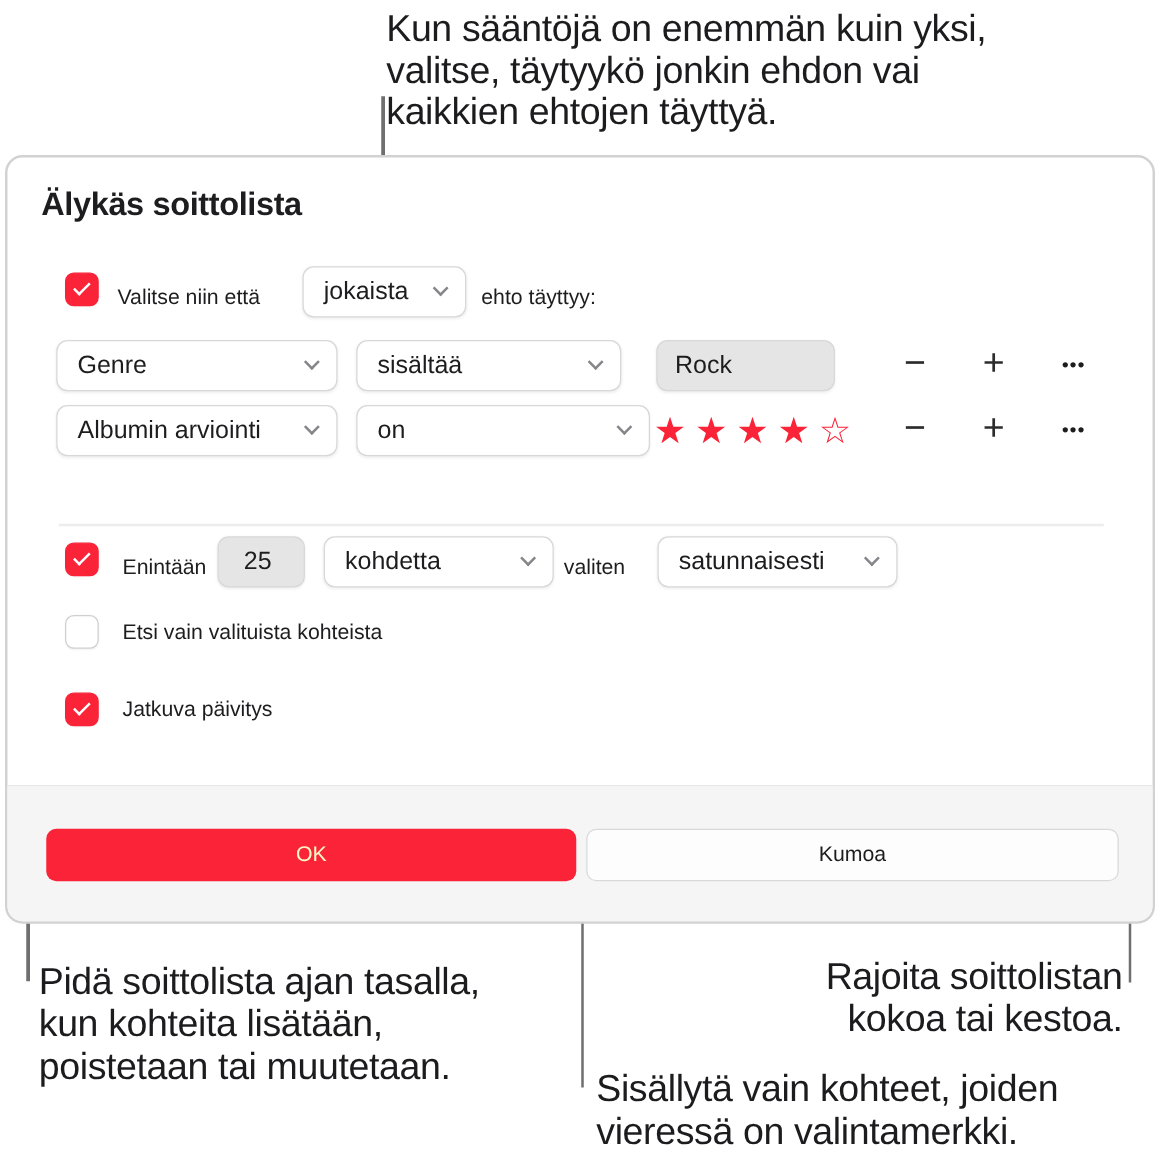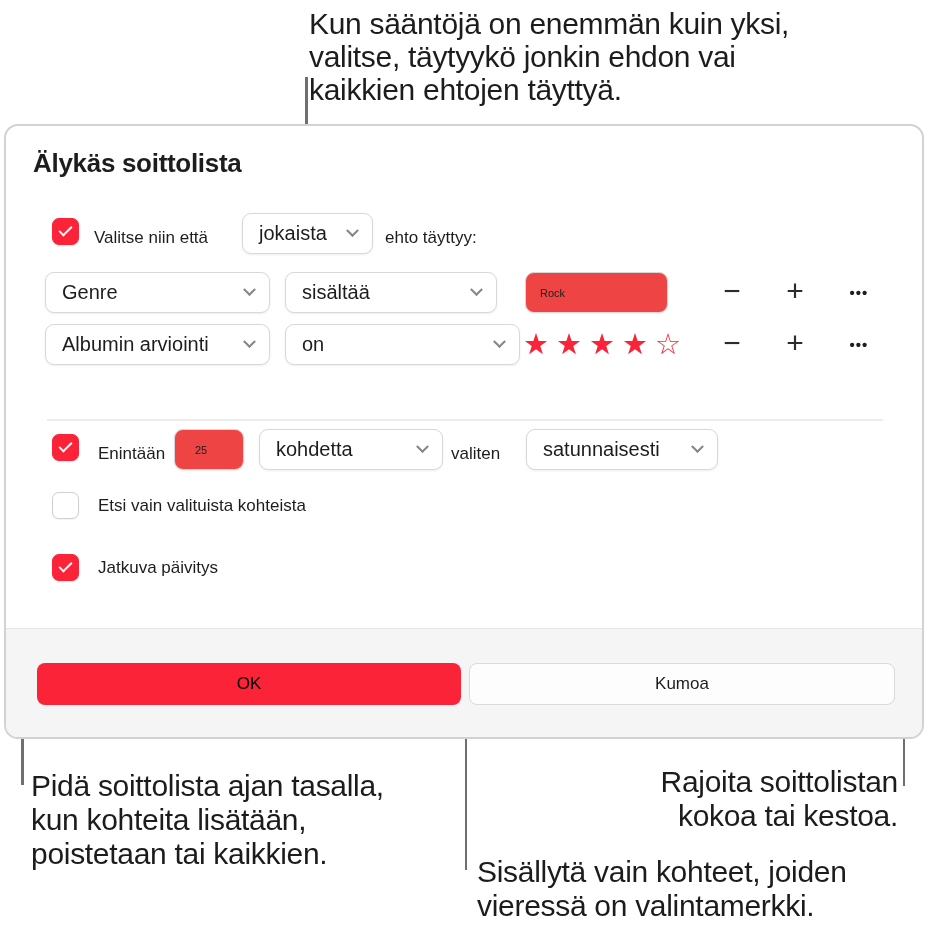--- a/index.html
+++ b/index.html
@@ -34,22 +34,22 @@
   .lbl{position:absolute;font-size:17px;color:var(--text);white-space:nowrap}
 
   
   .dropdown{position:absolute;height:41px;background:#fff;border:1.5px solid var(--ctl-border);
     border-radius:9px;display:flex;align-items:center;justify-content:space-between;
     padding:0 15px 0 16px;box-shadow:0 1px 2.5px rgba(0,0,0,.07);cursor:default}
   .dropdown .dd-label{font-size:20px;color:var(--text);white-space:nowrap}
   .chev{width:9px;height:9px;border-right:2px solid #85858a;border-bottom:2px solid #85858a;
     transform:rotate(45deg) translate(-2px,-2px);flex:none;margin-left:10px}
 
-  .tfield{position:absolute;height:41px;background:#ef4444;border:1.5px solid var(--ctl-border);
-    border-radius:9px;font-family:inherit;font-size:11px;color:var(--text);padding:0 14px;
+  .tfield{position:absolute;height:41px;background:#e5e5e5;border:1.5px solid var(--ctl-border);
+    border-radius:9px;font-family:inherit;font-size:20px;color:var(--text);padding:0 14px;
     box-shadow:0 1px 2.5px rgba(0,0,0,.07);outline:none}
   .tfield.center{text-align:left;padding:0 20px}
 
   .checkbox{position:absolute;width:27px;height:27px;border-radius:7px;background:#fff;
     border:1.5px solid #cfcfd4;box-shadow:0 .5px 1.5px rgba(0,0,0,.05)}
   .checkbox.checked{background:var(--red);border-color:var(--red)}
   .checkbox .checkmark{display:none;position:absolute;left:6px;top:7px;width:13px;height:7px;
     border-left:2.5px solid #fff;border-bottom:2.5px solid #fff;transform:rotate(-45deg)}
   .checkbox.checked .checkmark{display:block}
 
@@ -61,21 +61,21 @@
   .stars{position:absolute;display:flex;gap:7px;align-items:center;
     font-family:"DejaVu Sans","Liberation Sans",sans-serif}
   .star{font-size:29px;line-height:1;color:var(--red)}
 
   .divider{position:absolute;left:41px;top:293px;width:836px;height:1.5px;background:#ececee}
 
   .footer{position:absolute;left:0;right:0;bottom:0;height:109px;background:#f5f5f6;
     border-top:1.5px solid #e7e7e9;border-radius:0 0 12px 12px}
   .btn{position:absolute;top:34px;height:42px;border-radius:8px;font-family:inherit;font-size:17px;
     display:flex;align-items:center;justify-content:center;cursor:default}
-  .btn.ok{left:31px;width:424px;background:var(--red);border:none;color:#000000}
+  .btn.ok{left:31px;width:424px;background:var(--red);border:none;color:#fef9c3}
   .btn.cancel{left:463px;width:426px;background:#fdfdfd;border:1.5px solid #d9d9db;color:var(--text)}
 </style>
 </head>
 <body>
 
 <div id="canvas">
 
   <div class="callout top">
     <div>Kun sääntöjä on enemmän kuin yksi,</div>
     <div>valitse, täytyykö jonkin ehdon vai</div>
@@ -180,21 +180,21 @@
 
     <div class="footer">
       <button class="btn ok">OK</button>
       <button class="btn cancel">Kumoa</button>
     </div>
   </div>
 
   <div class="callout bl">
     <div>Pidä soittolista ajan tasalla,</div>
     <div>kun kohteita lisätään,</div>
-    <div>poistetaan tai kaikkien.</div>
+    <div>poistetaan tai muutetaan.</div>
   </div>
 
   <div class="callout br">
     <div>Rajoita soittolistan</div>
     <div>kokoa tai kestoa.</div>
   </div>
 
   <div class="callout bc">
     <div>Sisällytä vain kohteet, joiden</div>
     <div>vieressä on valintamerkki.</div>

